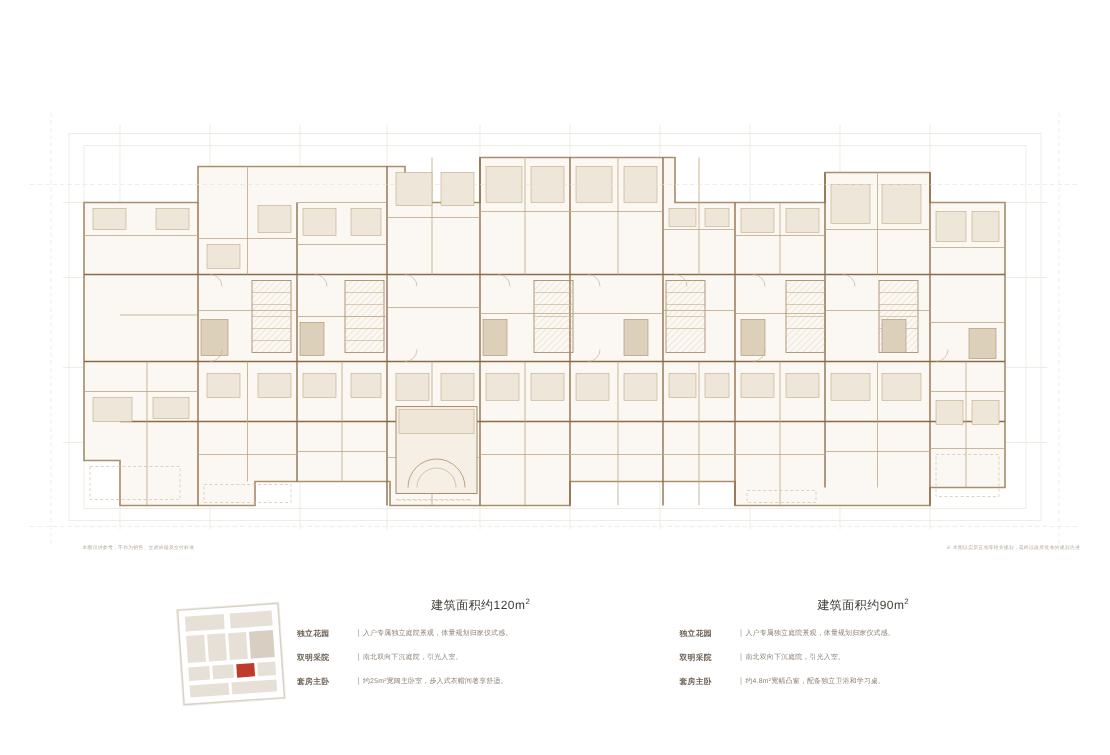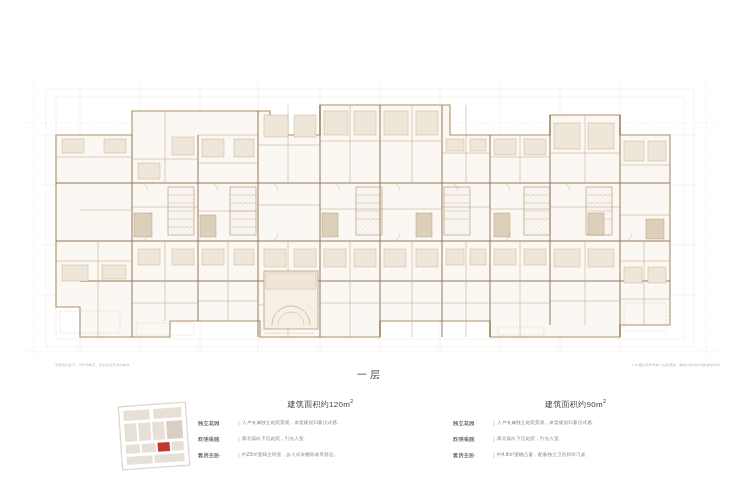--- a/index.html
+++ b/index.html
@@ -298,21 +298,20 @@
         <line x1="0" y1="276" x2="700" y2="276"></line>
         <line x1="14" y1="0" x2="14" y2="290"></line>
         <line x1="686" y1="0" x2="686" y2="290"></line>
       </g>
     </svg>
   </div>
 
   <div class="tiny-note" id="note-left">本图仅供参考，不作为销售、交易依据及交付标准</div>
   <div class="tiny-note" id="note-right">※ 本图以实景置地等相关规划，最终以政府批准的规划为准</div>
 
-  <div class="floor-label">一层</div>
 
   <div id="info">
 
     <div class="info-col col-thumb">
       <div class="mini">
         <i style="left:4px;top:4px;width:26px;height:10px;"></i>
         <i style="left:34px;top:4px;width:28px;height:10px;"></i>
         <i style="left:4px;top:17px;width:12px;height:18px;"></i>
         <i style="left:18px;top:17px;width:12px;height:18px;"></i>
         <i style="left:32px;top:17px;width:12px;height:18px;"></i>

